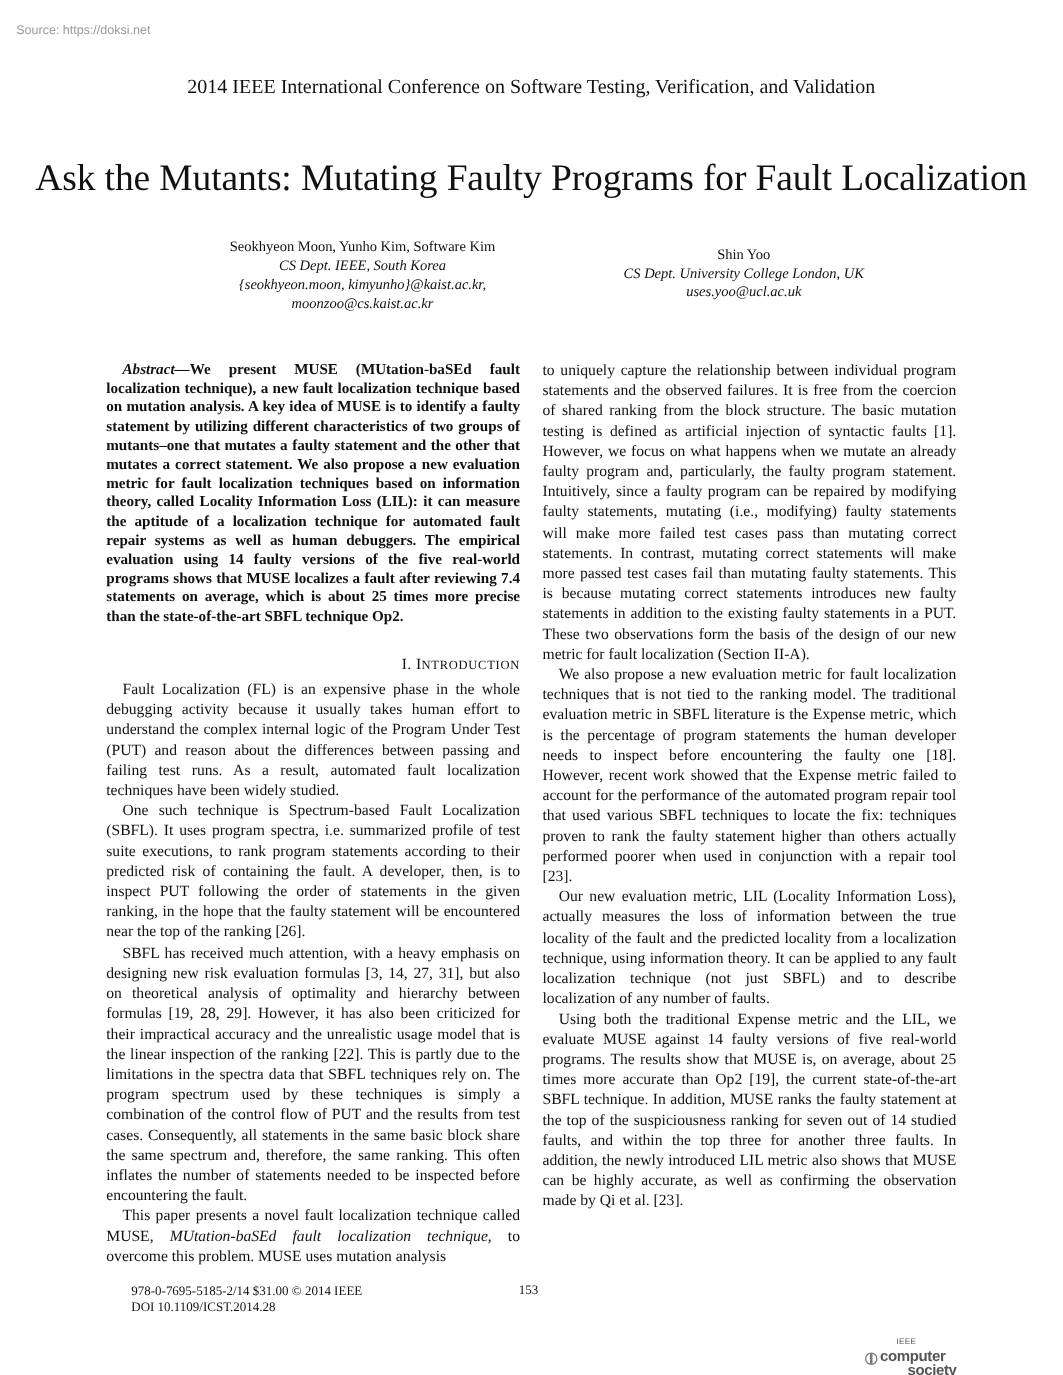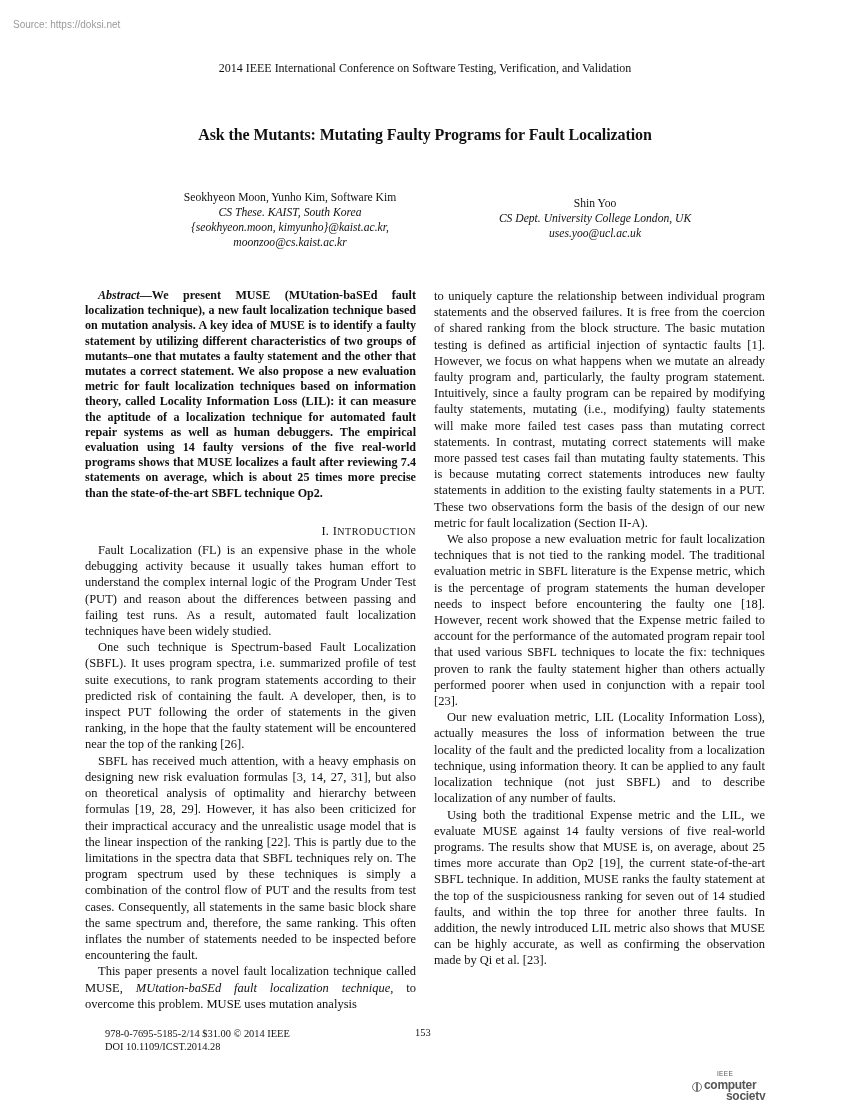--- a/index.html
+++ b/index.html
@@ -1,22 +1,22 @@
 <!DOCTYPE html>
 <html><head>
 <meta charset="utf-8">
 <style>
   html, body { margin: 0; padding: 0; background: #ffffff; }
   body { width: 850px; height: 1100px; position: relative; overflow: hidden;
          font-family: "Liberation Serif", "DejaVu Serif", serif; color: #111; }
   .source { position: absolute; left: 13px; top: 19px; font-family: "Liberation Sans", "DejaVu Sans", sans-serif;
             font-size: 10px; color: #9a9a9a; }
-  .conf { position: absolute; left: 0; width: 850px; top: 61px; text-align: center; font-size: 12px; }
+  .conf { position: absolute; left: 0; width: 850px; top: 61px; text-align: center; font-size: 16px; }
   .title { position: absolute; left: 0; width: 850px; top: 126px; text-align: center;
-           font-size: 16px; font-weight: bold; letter-spacing: -0.1px; }
+           font-size: 30px; font-weight: normal; letter-spacing: -0.1px; }
   .author-block { position: absolute; top: 190px; text-align: center; font-size: 11.6px; line-height: 15px; }
   .author-block .aff, .author-block .email { font-style: italic; }
   .a1 { left: 140px; width: 300px; }
   .a2 { left: 470px; width: 250px; top: 196px; }
   .col { position: absolute; top: 288px; width: 331px; font-size: 12.5px; line-height: 16.2px;
          text-align: justify; hyphens: manual; }
   .col-left { left: 85px; }
   .col-right { left: 434px; }
   .col p { margin: 0; text-indent: 13px; }
   .col p.noindent { text-indent: 0; }
@@ -40,21 +40,21 @@
 <body>
 
 <div class="source">Source: https://doksi.net</div>
 
 <div class="conf">2014 IEEE International Conference on Software Testing, Verification, and Validation</div>
 
 <div class="title">Ask the Mutants: Mutating Faulty Programs for Fault Localization</div>
 
 <div class="author-block a1">
   <div>Seokhyeon Moon, Yunho Kim, Software Kim</div>
-  <div class="aff">CS These. KAIST, South Korea</div>
+  <div class="aff">CS Dept. IEEE, South Korea</div>
   <div class="email">{seokhyeon.moon, kimyunho}@kaist.ac.kr, moonzoo@cs.kaist.ac.kr</div>
 </div>
 
 <div class="author-block a2">
   <div>Shin Yoo</div>
   <div class="aff">CS Dept. University College London, UK</div>
   <div class="email">uses.yoo@ucl.ac.uk</div>
 </div>
 
 <div class="col col-left">

